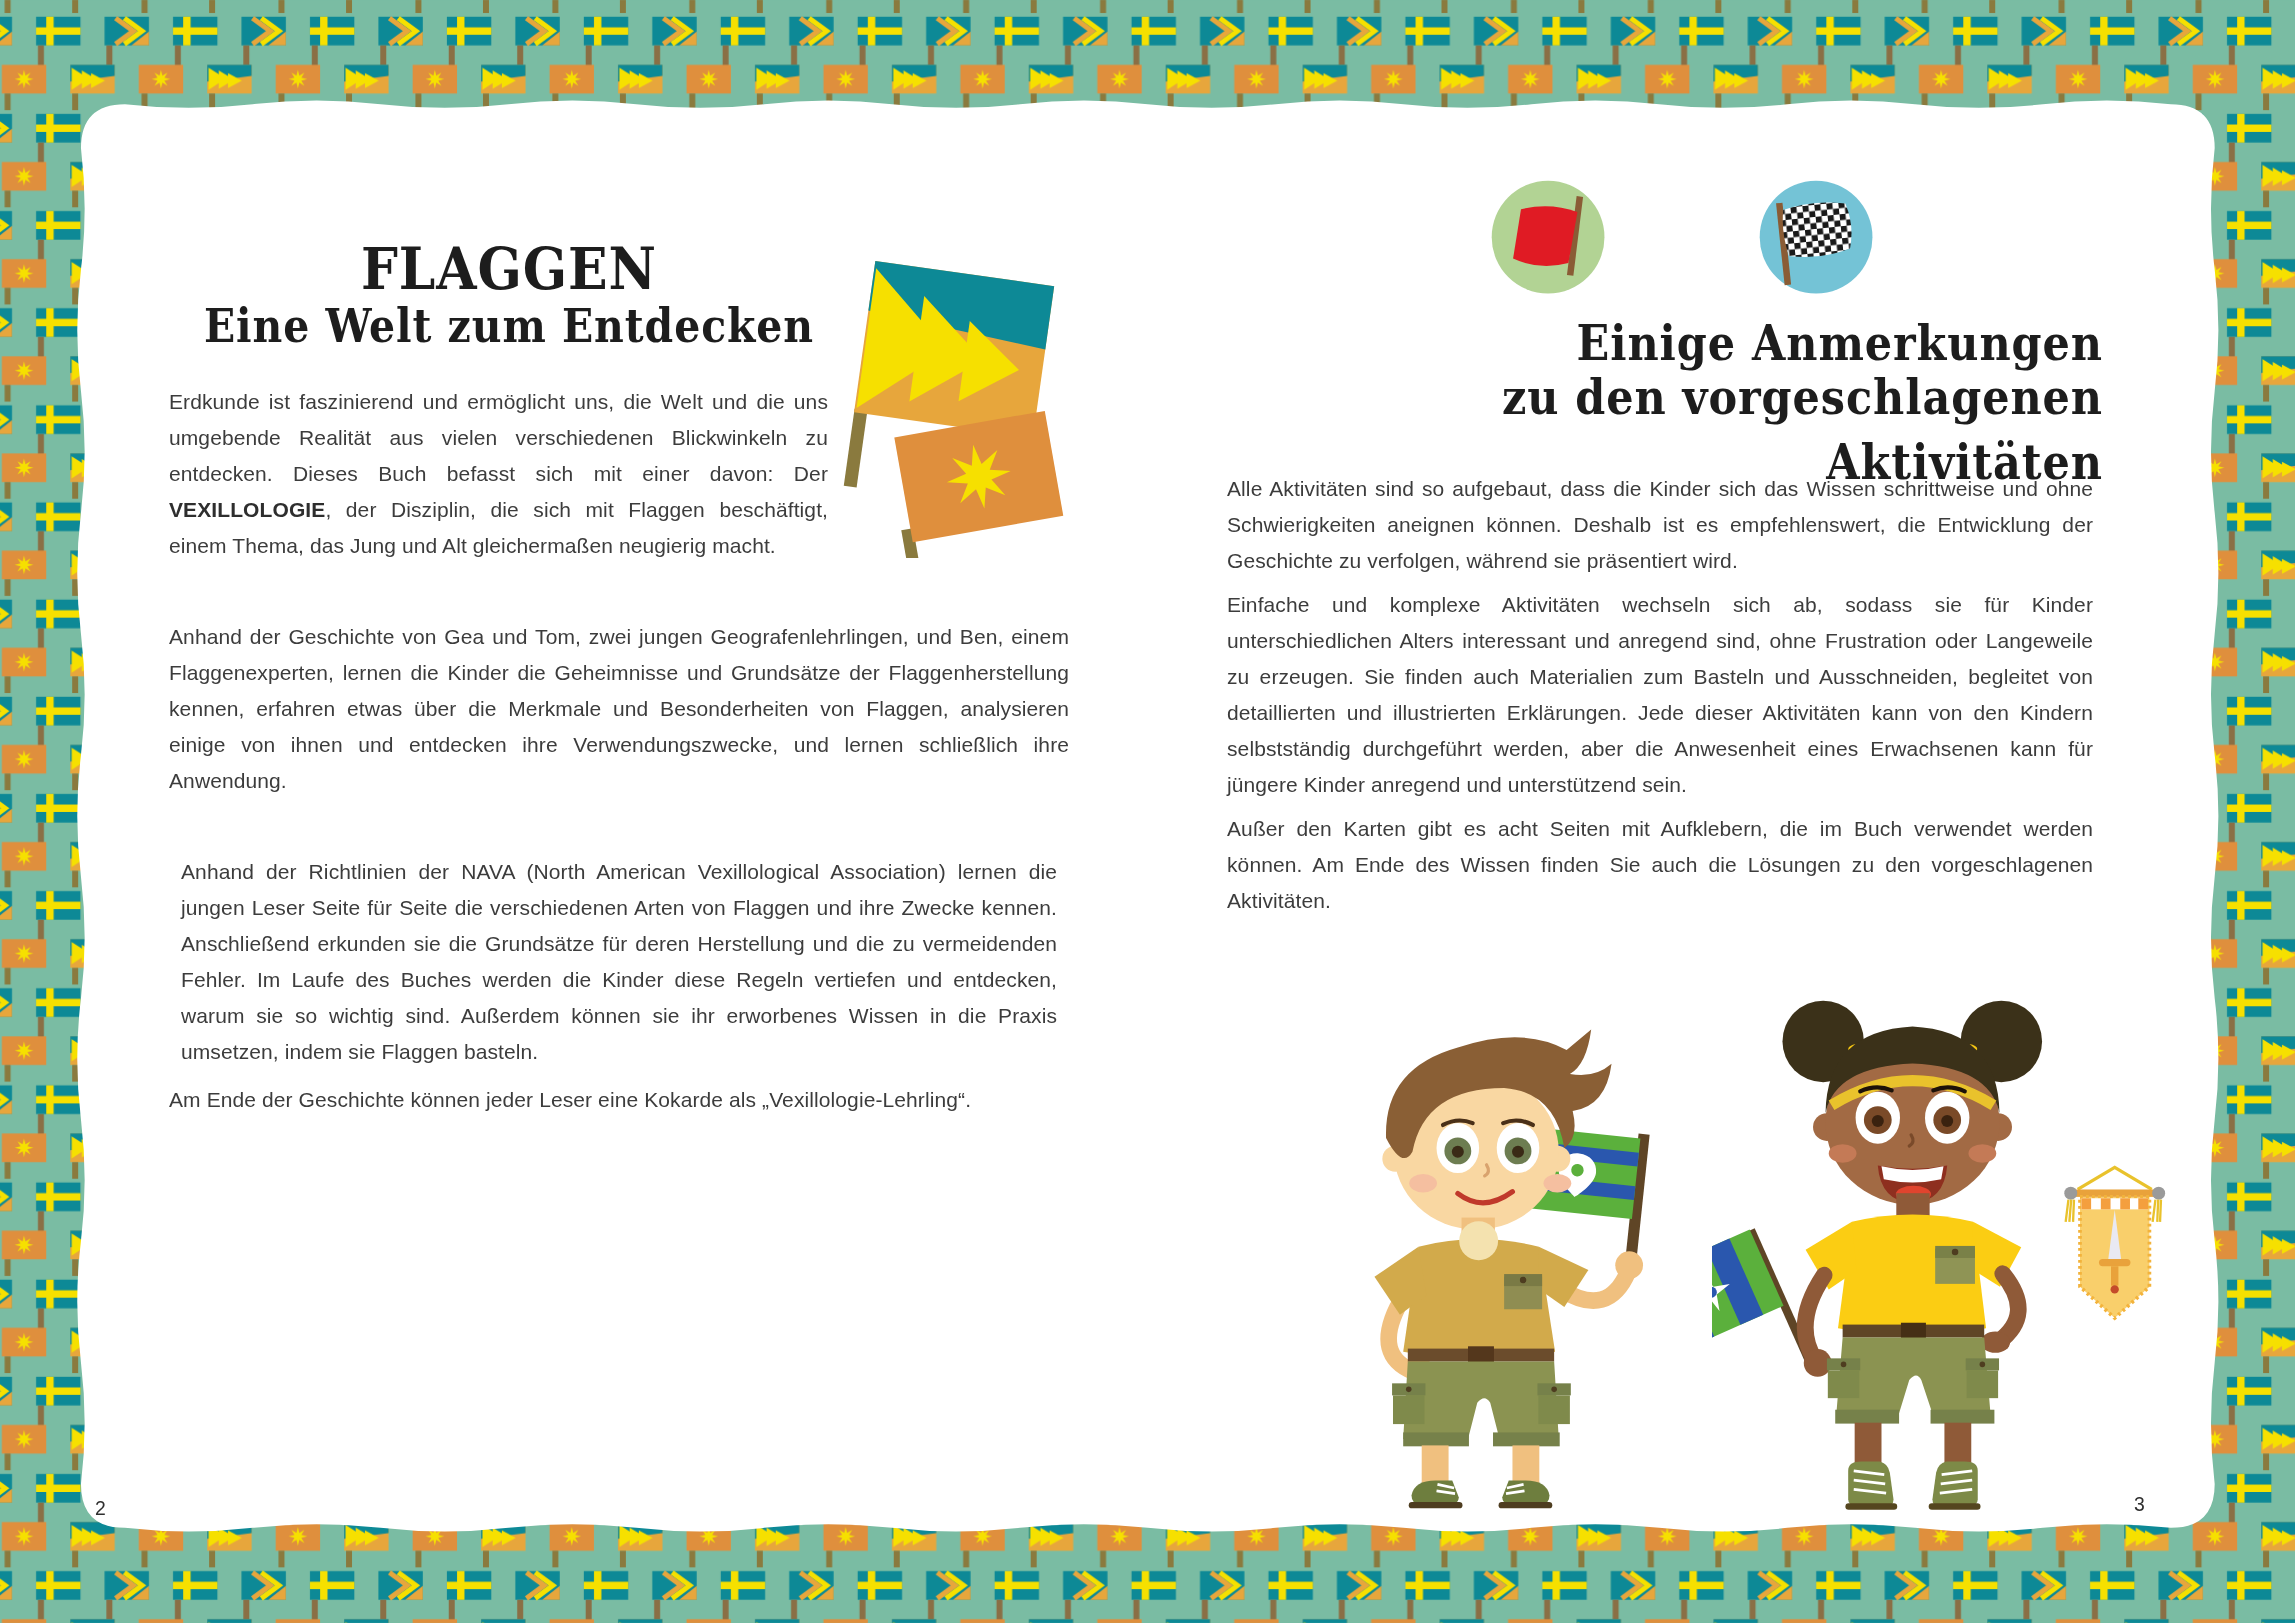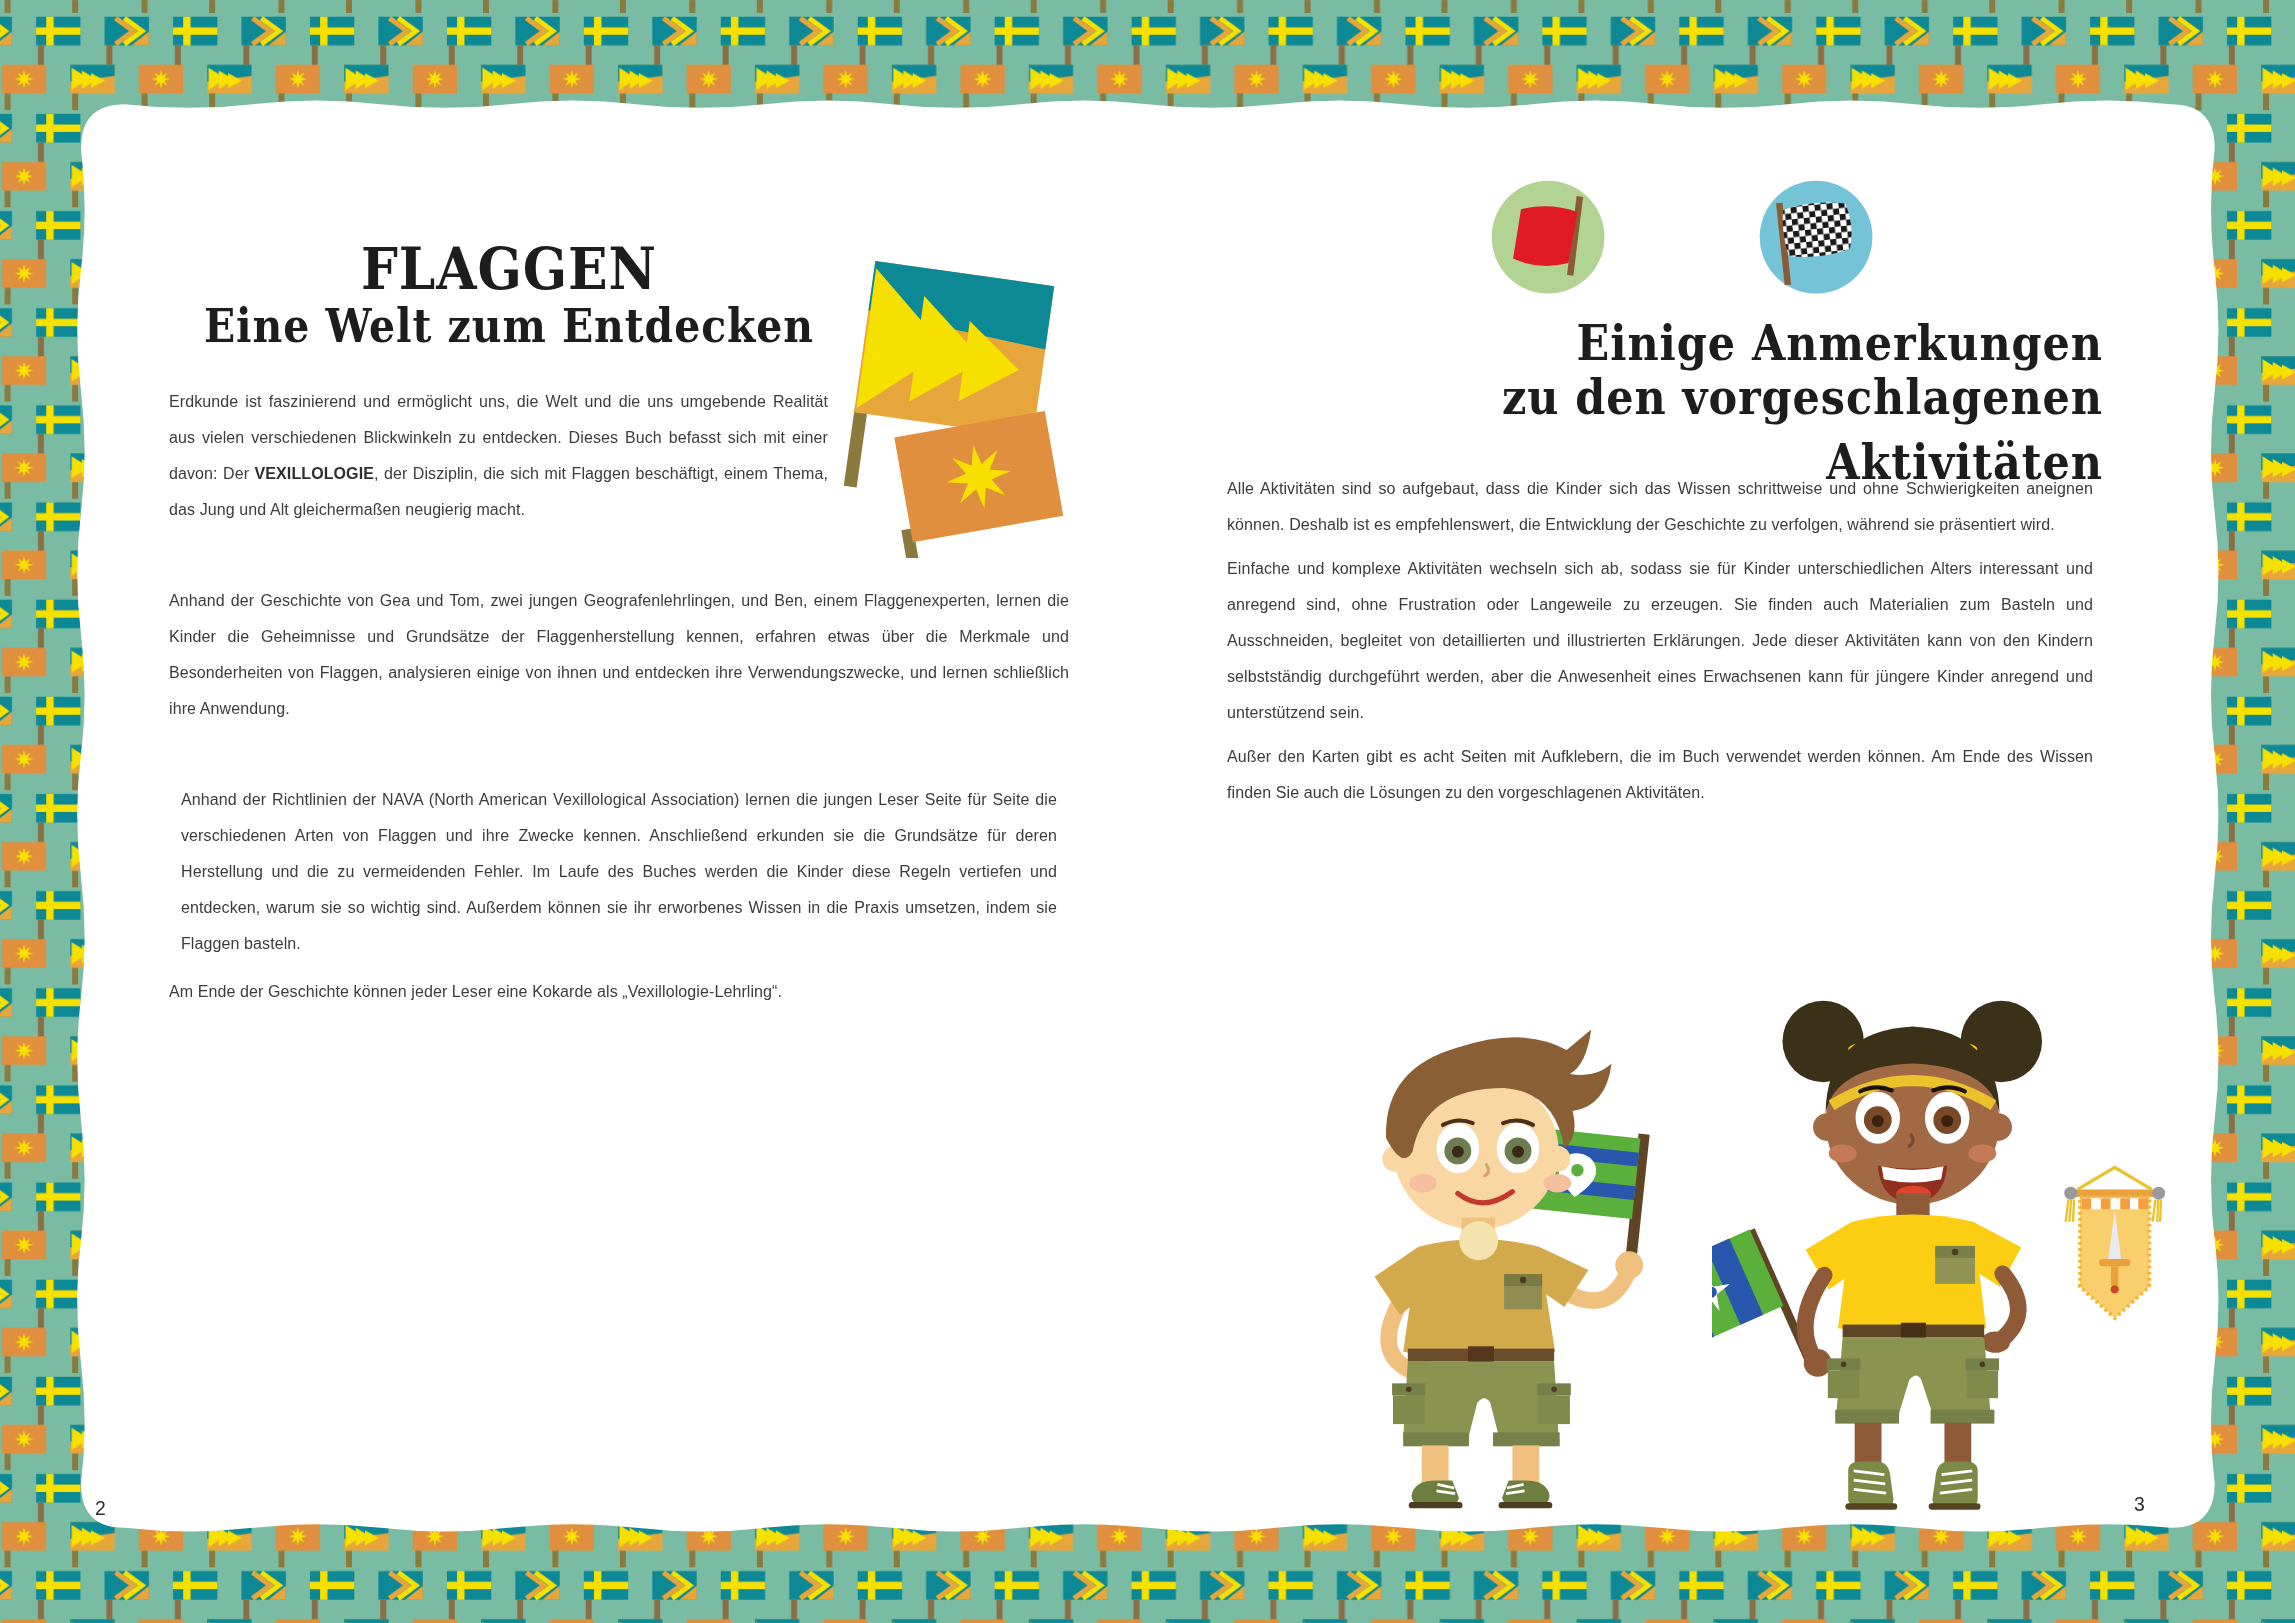--- a/index.html
+++ b/index.html
@@ -6,21 +6,21 @@
   body{
     width:2295px;height:1623px;overflow:hidden;
     font-family:"Liberation Sans",sans-serif;
     background:#7abca3;
   }
   #canvas{position:relative;width:2295px;height:1315px;}
   #bg-svg{position:absolute;left:0;top:0;}
   .abs{position:absolute;}
   
   .body-text{
-    font-size:16px;line-height:36px;color:#3c3c3c;
+    font-size:21px;line-height:36px;color:#3c3c3c;
     text-align:justify;letter-spacing:0.1px;
   }
   .body-text p{margin:0;}
   .left-col p{margin:0 0 55px 0;}
   .left-col p.no-gap{margin:12px;}
   .right-col p{margin:8px;}
   b{font-weight:700;color:#2e2e2e;}
   .flag-spacer{float:right;width:241px;height:153px;}
   
   .script-title{

